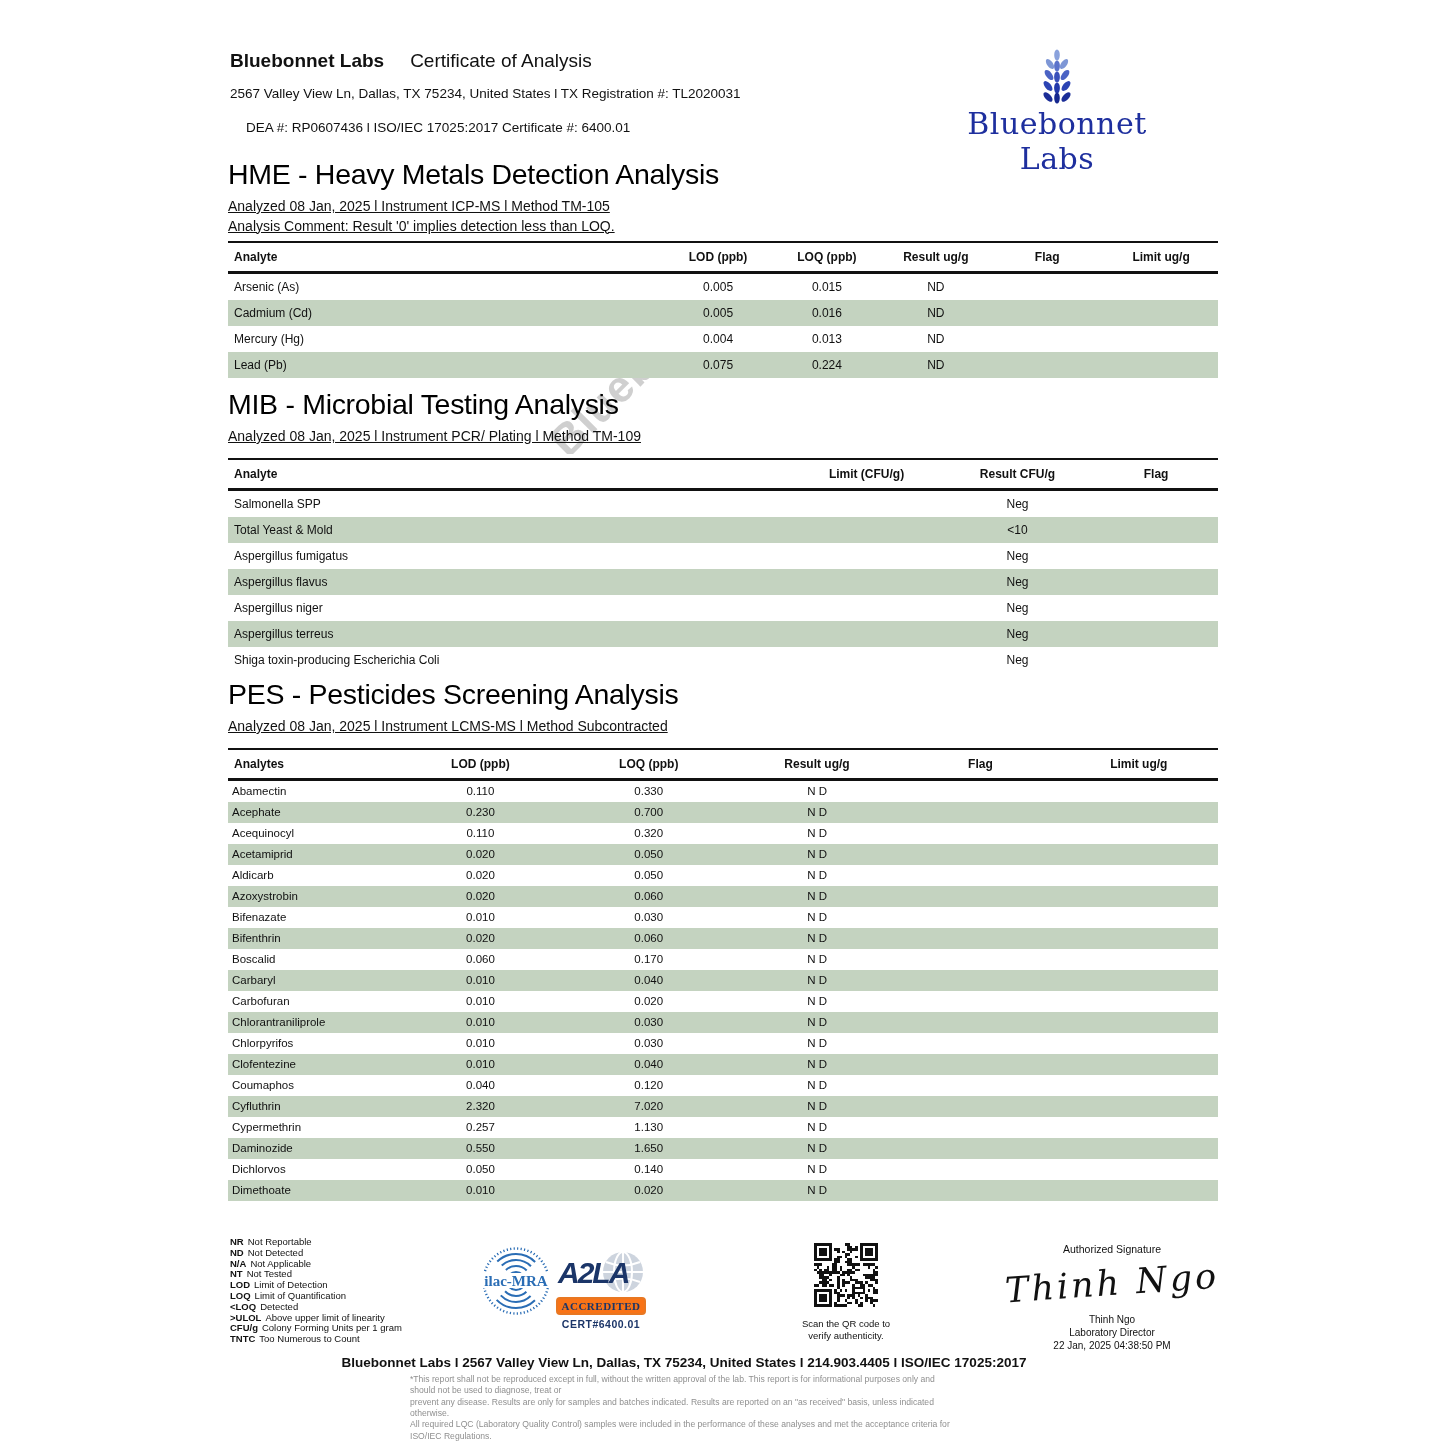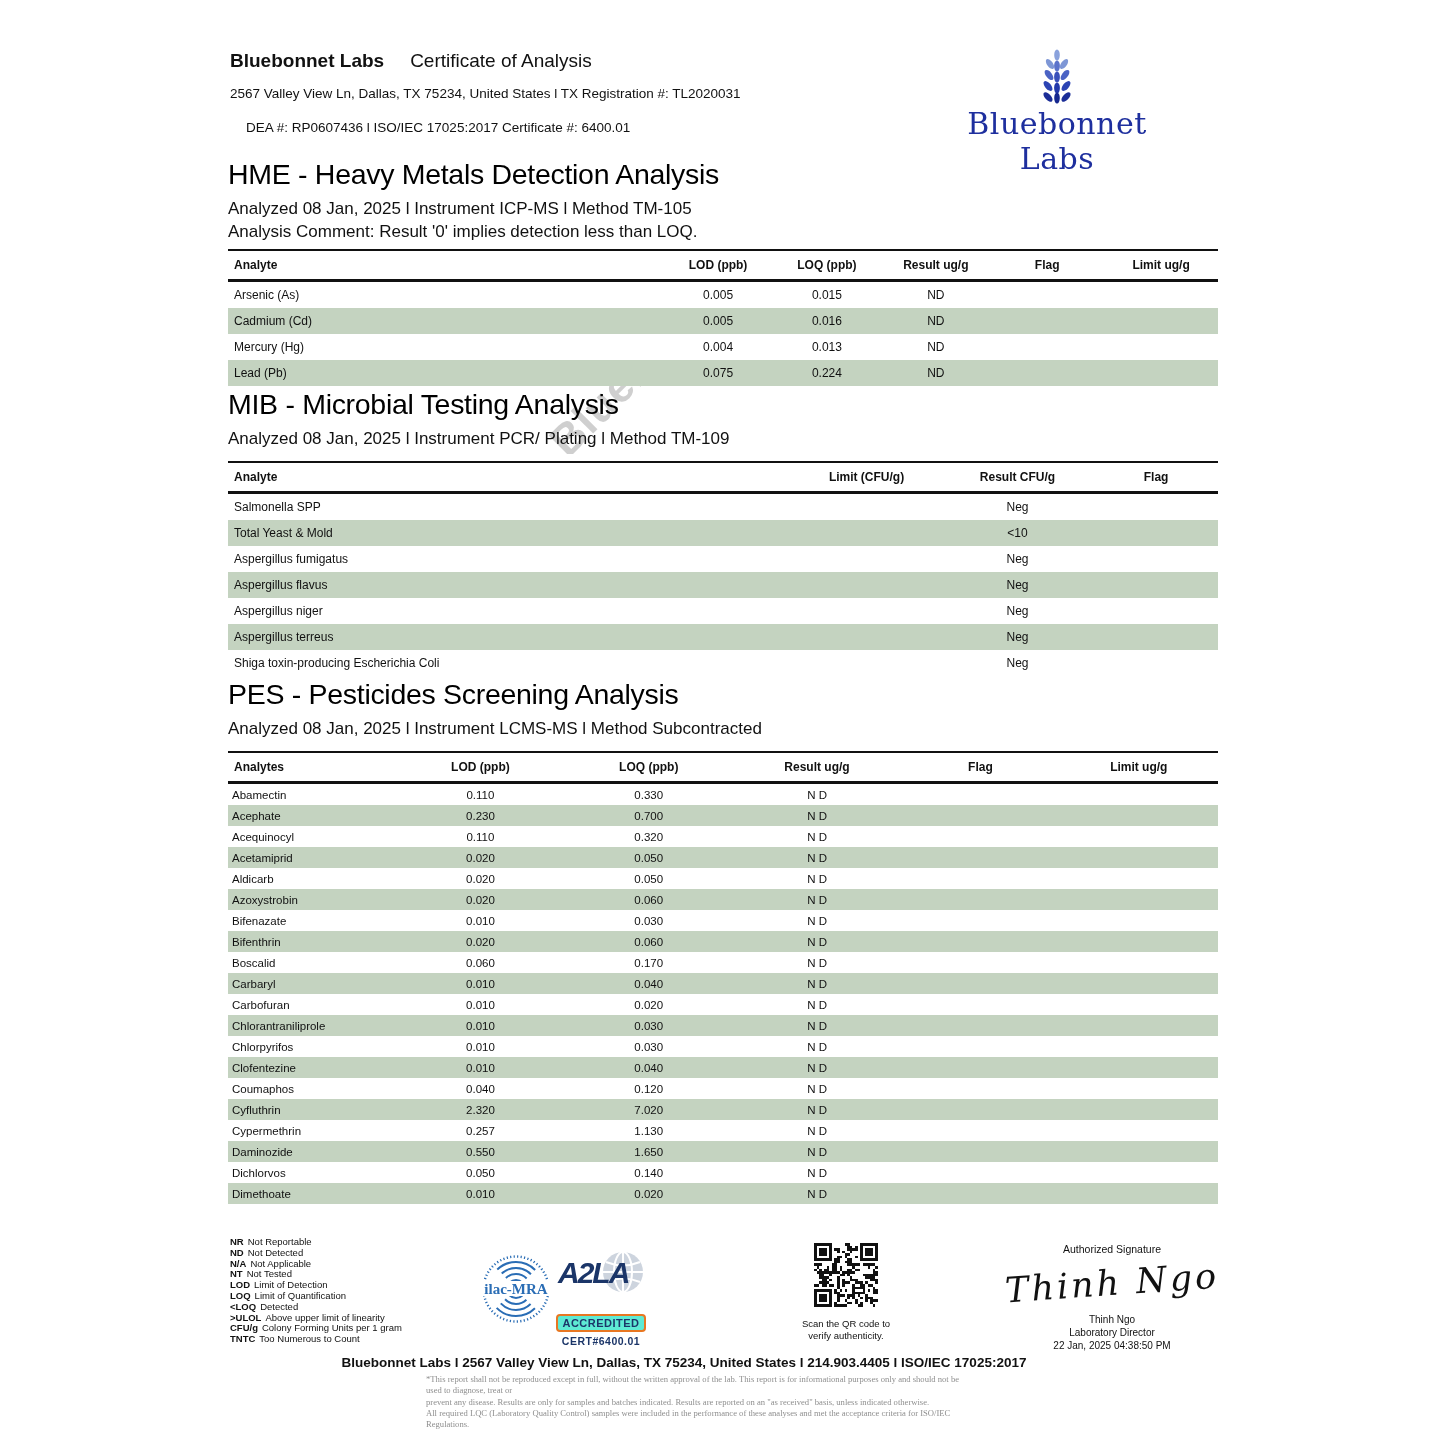--- a/index.html
+++ b/index.html
@@ -21,56 +21,56 @@
   .logo-block{position:absolute;left:703px;top:48px;width:252px;text-align:center;}
   .logo-flower{display:block;margin:0 auto 2px auto;}
   .logo-text{font-family:"DejaVu Serif",serif;font-weight:400;font-size:30px;color:var(--brand,#1e2f9e);letter-spacing:.5px;}
 
   
   .sec{position:absolute;left:0;width:990px;}
   .sec-hme{top:158px;}
   .sec-mib{top:388px;}
   .sec-pes{top:678px;}
   .sec h2{margin:0 0 7px 0;font-size:28.5px;font-weight:400;letter-spacing:-.3px;color:#000;}
-  .sub{font-size:17px;line-height:1.25;margin:0 0 2px 0;}
+  .sub{font-size:14px;line-height:1.25;margin:0 0 2px 0;text-decoration:underline;}
 
   table.rpt{width:100%;border-collapse:collapse;background:#fff;position:relative;z-index:1;}
   table.rpt{margin-top:12px;}
   table.rpt.hme{margin-top:6px;}
   .rpt th{border-top:2px solid #111;border-bottom:3px solid #111;font-size:12px;font-weight:700;
           padding:7px 4px;text-align:center;white-space:nowrap;}
   .rpt th:first-child{text-align:left;padding-left:6px;}
   .rpt td{font-size:12px;padding:6px 4px;text-align:center;}
   .rpt td:first-child{text-align:left;padding-left:6px;}
   .rpt.pes td{padding:4.5px 4px;font-size:11.5px;}
   .rpt tr.tint td{background:var(--green,#c4d3c0);}
 
   
   .footer-area{position:absolute;left:0;top:1233px;width:990px;height:210px;background:#fff;z-index:2;}
   .legend{position:absolute;left:2px;top:4px;width:280px;font-size:9.5px;line-height:10.8px;}
   .legend b{margin-right:4px;}
-  .ilac{position:absolute;left:252px;top:20px;}
+  .ilac{position:absolute;left:252px;top:12px;}
   .ilac-label{font-family:"Liberation Serif",serif;font-weight:700;}
   .a2la{position:absolute;left:328px;top:18px;width:90px;text-align:center;}
   .a2la-mark{position:relative;height:44px;}
   .a2la-globe{position:absolute;right:2px;top:0;}
   .a2la-text{position:absolute;left:2px;top:5px;font-weight:800;font-style:italic;font-size:30px;
              color:var(--navy,#1b3568);letter-spacing:-2px;}
-  .a2la-box{display:block;border:2.5px solid var(--orange,#e87722);border-radius:4px;background:#5eead4;
-            color:var(--navy,#1b3568);font-weight:700;font-size:11px;letter-spacing:.5px;padding:1px 2px;margin-top:19px;}
+  .a2la-box{display:block;border:2.5px solid var(--orange,#e87722);border-radius:4px;background:#f97316;
+            color:var(--navy,#1b3568);font-weight:700;font-size:11px;letter-spacing:.5px;padding:1px 2px;margin-top:2px;font-family:Liberation Serif, serif;}
   .a2la-cert{color:var(--navy,#1b3568);font-weight:700;font-size:10.5px;letter-spacing:.5px;margin-top:3px;}
   .qr-wrap{position:absolute;left:552px;top:10px;width:132px;text-align:center;}
   .qr-caption{font-size:9.5px;line-height:1.25;margin-top:7px;}
   .sig{position:absolute;left:758px;top:10px;width:252px;text-align:center;}
   .sig-head{font-size:10.5px;text-align:center;}
   .sig-script{font-family:"DejaVu Serif",serif;font-style:italic;font-size:35px;letter-spacing:3px;
               margin:8px 0 10px 0;transform:rotate(-4deg);}
   .sig-name,.sig-role,.sig-date{font-size:10px;line-height:1.32;}
   .foot-bold{position:absolute;left:0;top:122px;width:912px;text-align:center;font-weight:700;font-size:13.5px;}
-  .foot-disc{position:absolute;left:16px;top:141px;width:912px;font-family:Liberation Serif, serif;}
+  .foot-disc{position:absolute;left:0;top:141px;width:912px;}
   .foot-disc .inner{width:548px;margin:0 auto;font-size:8.6px;color:#8f8f8f;line-height:1.32;text-align:left;}
 </style>
 </head>
 <body>
 
 <div class="page">
 
   <div class="wm-window">
     <div class="wm-text">Bluebonnet Labs</div>
   </div>

